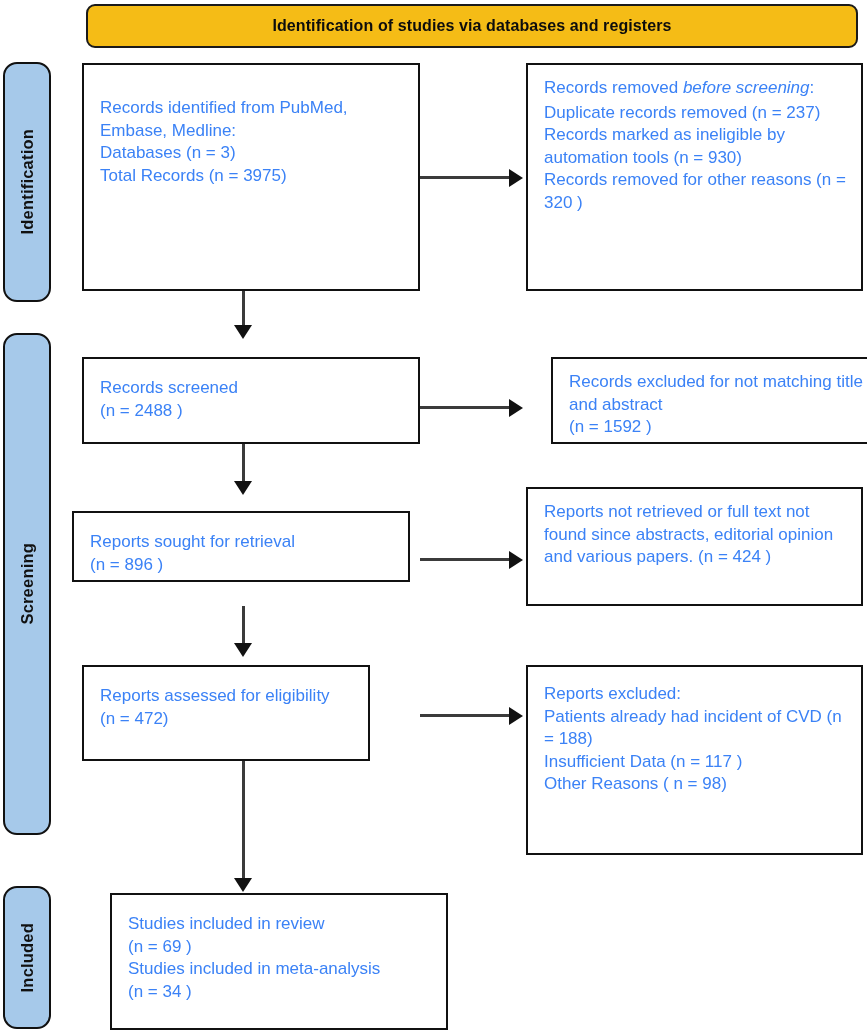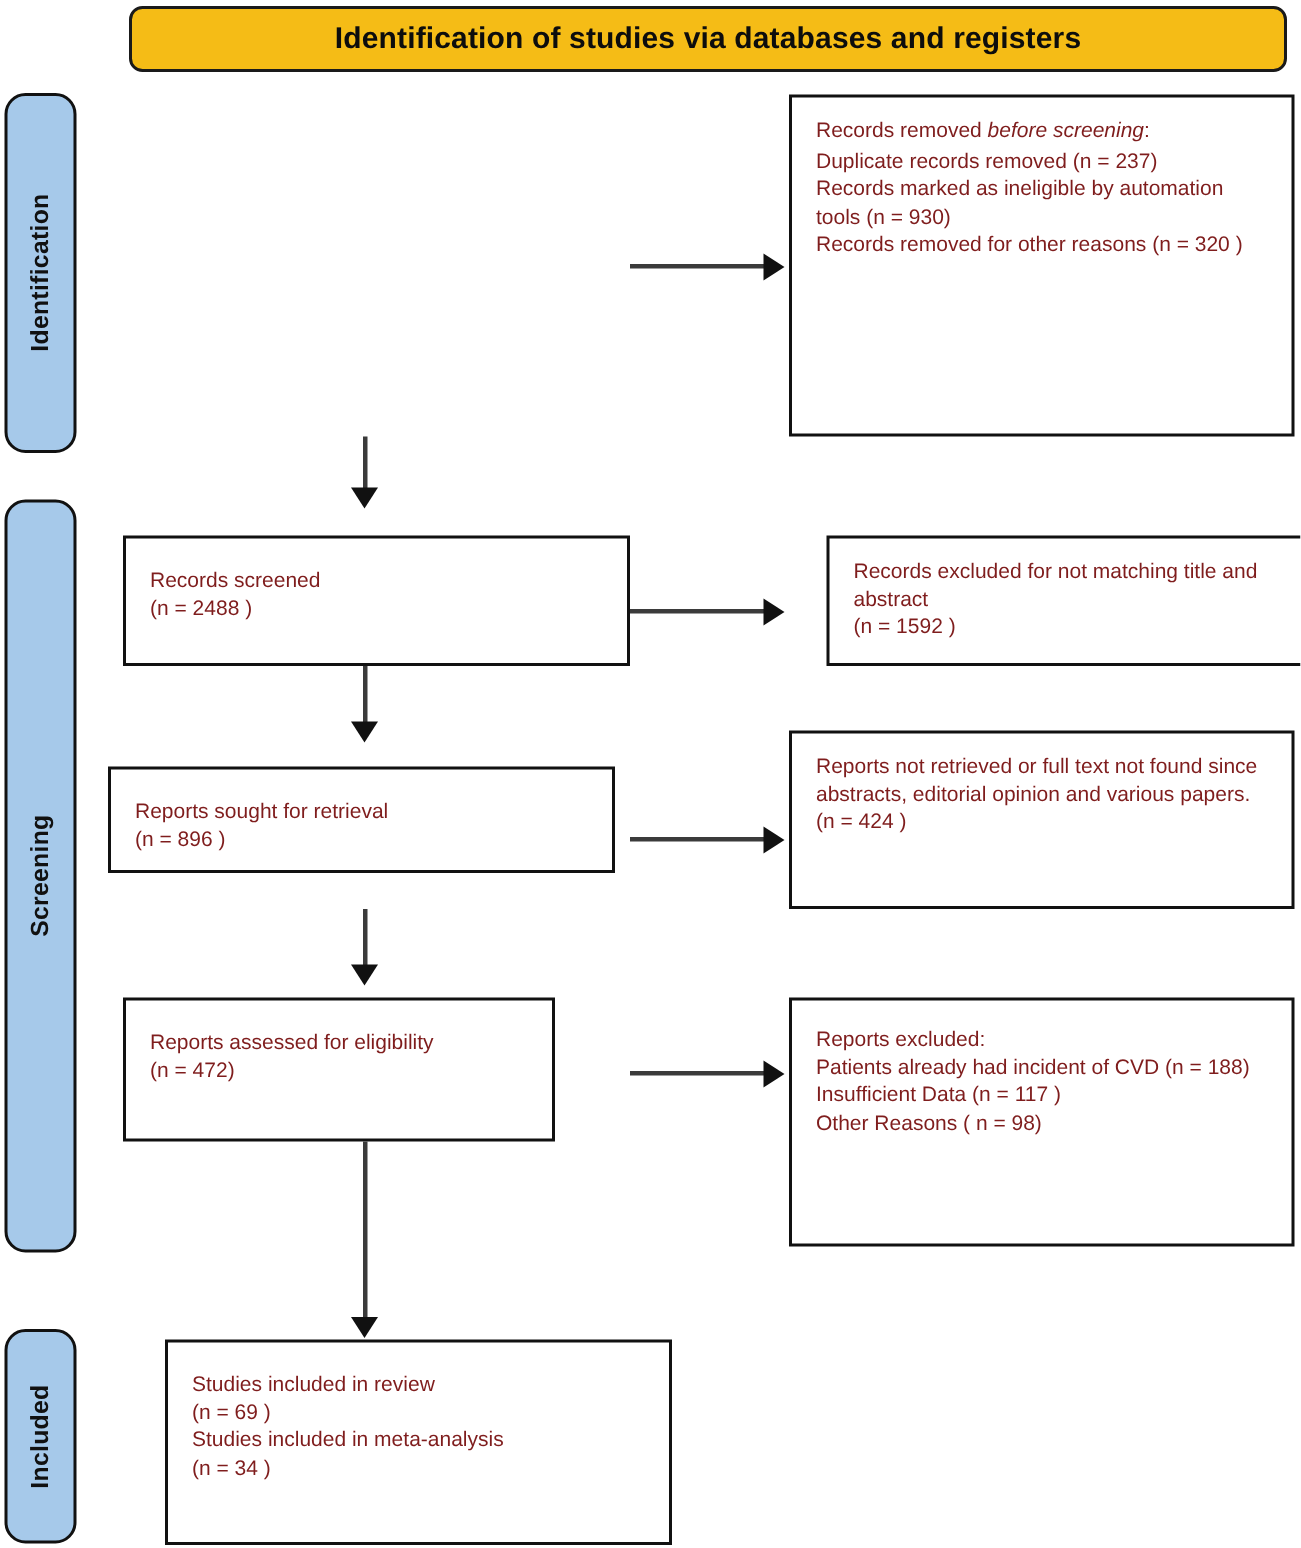--- a/index.html
+++ b/index.html
@@ -28,21 +28,21 @@
     height: 44px;
     background: #F5BC16;
     border: 2px solid #1a1a1a;
     border-radius: 9px;
     box-sizing: border-box;
     display: flex;
     align-items: center;
     justify-content: center;
   }
   .header-banner .title {
-    font-size: 20px;
+    font-size: 16px;
     font-weight: bold;
     letter-spacing: 0.1px;
     color: #0d0d0d;
     text-align: center;
   }
 
   
   .rail {
     position: absolute;
     left: 3px;
@@ -70,39 +70,39 @@
 
   
   .box {
     position: absolute;
     background: #ffffff;
     border: 2.5px solid #111111;
     box-sizing: border-box;
     padding: 10px 14px 8px 16px;
   }
   .box .box-text {
-    font-size: 14px;
+    font-size: 17px;
     line-height: 1.33;
-    color: #7f1d1d;
+    color: #3b82f6;
     white-space: pre-line;
   }
   .box .box-text em { font-style: italic; }
 
   
   .box-identified  { left: 82px; top: 63px;  width: 338px; height: 228px; }
   .box-screened    { left: 82px; top: 357px; width: 338px; height: 87px; }
   .box-sought      { left: 72px; top: 511px; width: 338px; height: 71px; }
   .box-assessed    { left: 82px; top: 665px; width: 288px; height: 96px; }
   .box-included    { left: 82px; top: 893px; width: 338px; height: 137px; margin-left: 28px; }
 
   
   .box-removed-before { left: 526px; top: 63px;  width: 337px; height: 228px; }
   .box-excluded-title { left: 551px; top: 357px; width: 337px; height: 87px; }
   .box-not-retrieved  { left: 526px; top: 487px; width: 337px; height: 119px; }
-  .box-excluded-full  { left: 526px; top: 665px; width: 337px; height: 166px; }
+  .box-excluded-full  { left: 526px; top: 665px; width: 337px; height: 190px; }
 
   .box-identified .box-text { padding-top: 22px; }
   .box-screened .box-text,
   .box-sought .box-text,
   .box-assessed .box-text,
   .box-included .box-text { padding-top: 8px; }
   .box-removed-before .box-text { padding-top: 2px; }
   .box-excluded-title .box-text { padding-top: 2px; }
   .box-not-retrieved .box-text { padding-top: 2px; }
   .box-excluded-full .box-text { padding-top: 6px; }
@@ -165,20 +165,25 @@
   <div class="rail rail-identification">
     <span class="rail-label">Identification</span>
   </div>
   <div class="rail rail-screening">
     <span class="rail-label">Screening</span>
   </div>
   <div class="rail rail-included">
     <span class="rail-label">Included</span>
   </div>
 
+  <div class="box box-identified">
+    <div class="box-text">Records identified from PubMed, Embase, Medline:
+Databases (n = 3)
+Total Records (n = 3975)</div>
+  </div>
 
   <div class="box box-removed-before">
     <div class="box-text"><span>Records removed </span><em>before screening</em><span>:</span></div>
     <div class="box-text">Duplicate records removed  (n = 237)
 Records marked as ineligible by automation tools (n = 930)
 Records removed for other reasons (n = 320 )</div>
   </div>
 
   <div class="box box-screened">
     <div class="box-text">Records screened

